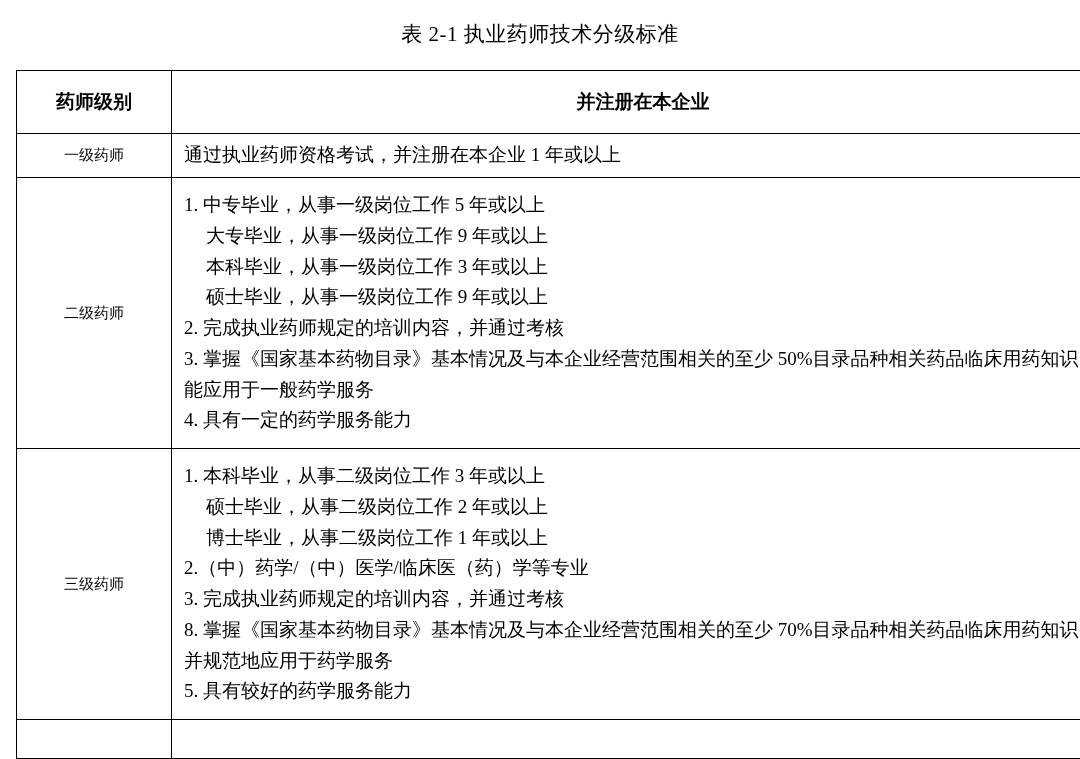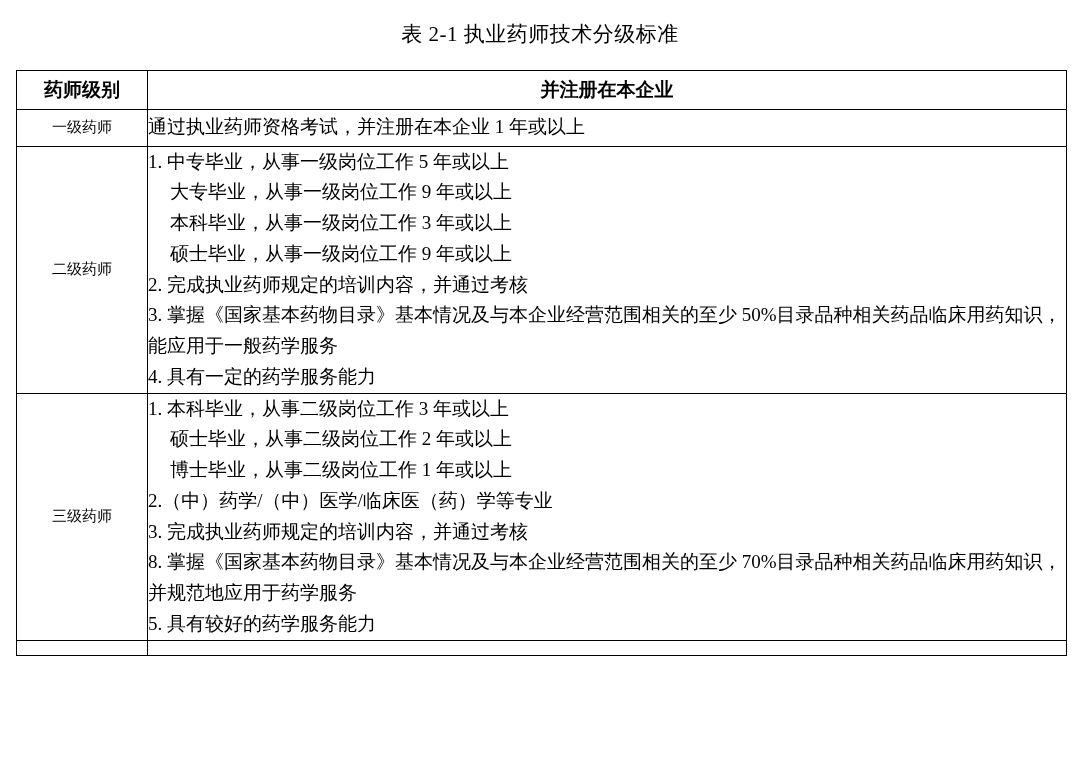--- a/index.html
+++ b/index.html
@@ -32,21 +32,21 @@
   }
   table.grade-table {
     border-collapse: collapse;
     width: 1048px;
     margin: 0 16px;
     table-layout: fixed;
   }
   table.grade-table td, table.grade-table th {
     border: 1px solid #000000;
     vertical-align: middle;
-    padding: 0;
+    padding: 12px;
   }
   th.col-head {
     font-size: 19px;
     font-weight: bold;
     text-align: center;
     height: 38px;
     font-family: "Liberation Serif", "DejaVu Serif", serif;
   }
   .col-level { width: 130px; }
   .col-std { width: 918px; }

